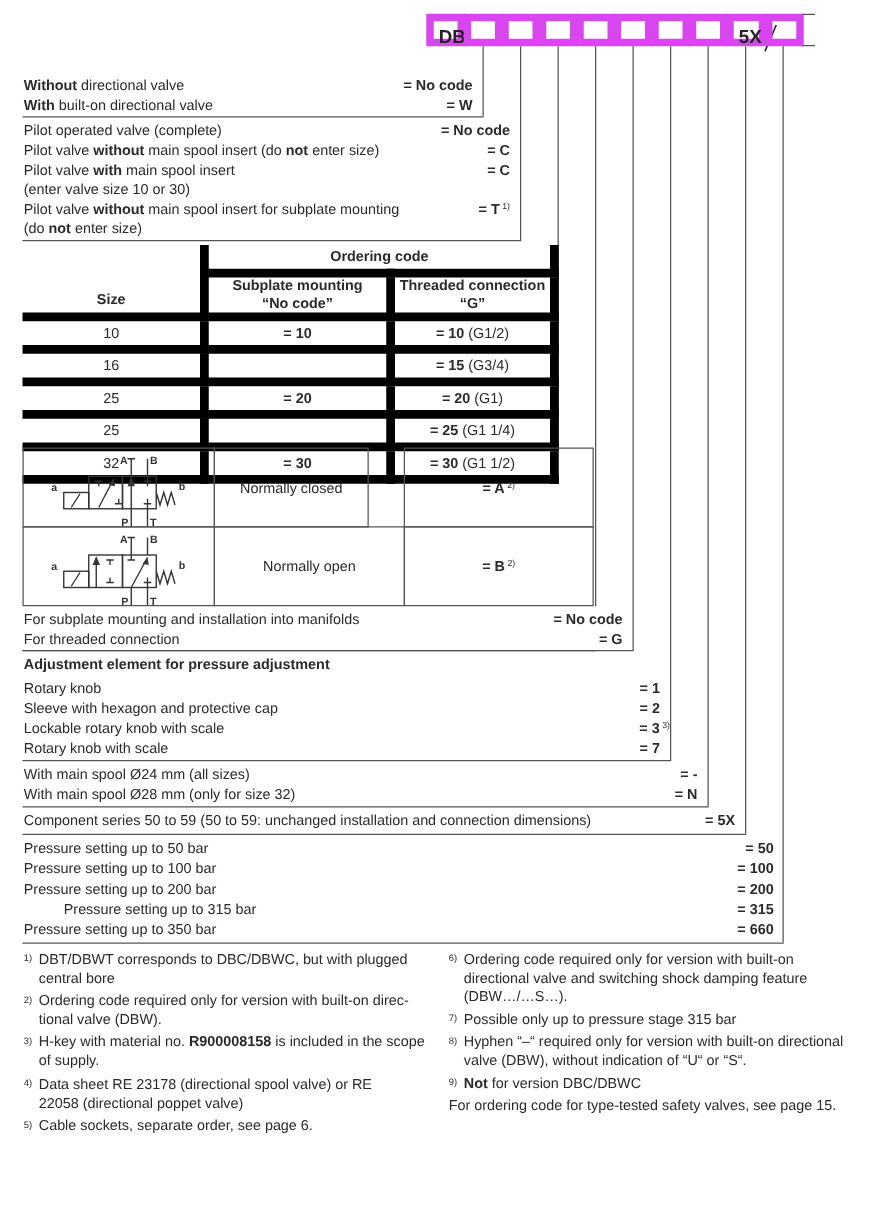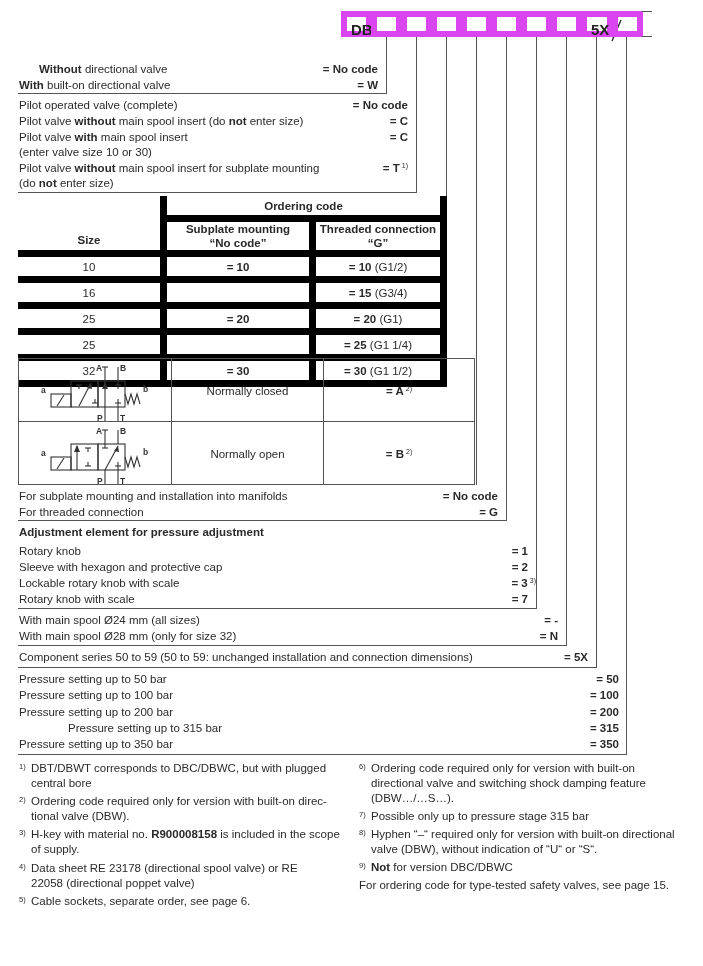--- a/index.html
+++ b/index.html
@@ -70,21 +70,21 @@
 <div class="vline" style="left:566px;top:37px;height:608px;"></div>
 <div class="hline" style="left:18px;top:645px;width:549px;"></div>
 
 <div class="vline" style="left:596px;top:37px;height:630px;"></div>
 <div class="hline" style="left:18px;top:667px;width:579px;"></div>
 
 <div class="vline" style="left:626px;top:37px;height:717px;"></div>
 <div class="hline" style="left:18px;top:754px;width:609px;"></div>
 
 <div>
-  <div class="txt" style="left:19px;top:62px;margin-left:20px;"><span class="b">Without</span><span> directional valve</span></div>
+  <div class="txt" style="left:19px;top:62px;"><span class="b">Without</span><span> directional valve</span></div>
   <div class="code" style="right:325px;top:62px;">= No code</div>
   <div class="txt" style="left:19px;top:78px;"><span class="b">With</span><span> built-on directional valve</span></div>
   <div class="code" style="right:325px;top:78px;">= W</div>
 </div>
 
 <div>
   <div class="txt" style="left:19px;top:98px;">Pilot operated valve (complete)</div>
   <div class="code" style="right:295px;top:98px;">= No code</div>
 
   <div class="txt" style="left:19px;top:114px;"><span>Pilot valve </span><span class="b">without</span><span> main spool insert (do </span><span class="b">not</span><span> enter size)</span></div>
@@ -163,21 +163,21 @@
       <g font-family="Liberation Sans, sans-serif" font-size="8.5" font-weight="bold" fill="#333">
         <text x="22" y="34">a</text>
           <text x="124" y="33">b</text>
         <text x="77" y="12">A</text>
           <text x="101" y="12">B</text>
         <text x="78" y="62">P</text>
           <text x="101" y="62">T</text>
       </g>
     </svg>
   </div>
-  <div class="cell" style="left:171px;top:358px;width:153px;height:64px;">
+  <div class="cell" style="left:171px;top:358px;width:124px;height:64px;">
     <div class="txt" style="left:0;right:0;top:25px;text-align:center;">Normally closed</div>
   </div>
   <div class="cell" style="left:323px;top:358px;width:152px;height:64px;">
     <div class="txt b" style="left:0;right:0;top:25px;text-align:center;"><span>= A</span><sup class="fn">2)</sup></div>
   </div>
 
   <div class="cell" style="left:18px;top:421px;width:154px;height:64px;">
     <svg width="154" height="64">
       <g stroke="#333" stroke-width="1.1" fill="none">
         <rect x="32" y="35" width="20" height="13"></rect>
@@ -251,24 +251,24 @@
   <div class="code" style="right:115px;top:650px;">= 5X</div>
 </div>
 
 <div>
   <div class="txt" style="left:19px;top:672px;">Pressure setting up to 50 bar</div>
   <div class="code" style="right:84px;top:672px;">= 50</div>
   <div class="txt" style="left:19px;top:688px;">Pressure setting  up to 100 bar</div>
   <div class="code" style="right:84px;top:688px;">= 100</div>
   <div class="txt" style="left:19px;top:705px;">Pressure setting  up to 200 bar</div>
   <div class="code" style="right:84px;top:705px;">= 200</div>
-  <div class="txt" style="left:20px;top:721px;padding-left:48px;">Pressure setting  up to 315 bar</div>
+  <div class="txt" style="left:3px;top:721px;padding-left:48px;">Pressure setting  up to 315 bar</div>
   <div class="code" style="right:84px;top:721px;">= 315</div>
   <div class="txt" style="left:19px;top:737px;">Pressure setting  up to 350 bar</div>
-  <div class="code" style="right:84px;top:737px;">= 350</div>
+  <div class="code" style="right:84px;top:737px;">= 660</div>
 </div>
 
 <div>
   <div class="foot" style="left:19px;top:761px;width:330px;">
       <span class="n">1)</span>
       <span class="t">DBT/DBWT corresponds to DBC/DBWC, but with plugged central bore</span>
     </div>
   <div class="foot" style="left:19px;top:794px;width:330px;">
       <span class="n">2)</span>
       <span class="t">Ordering code required only for version with built-on direc- tional valve (DBW).</span>

